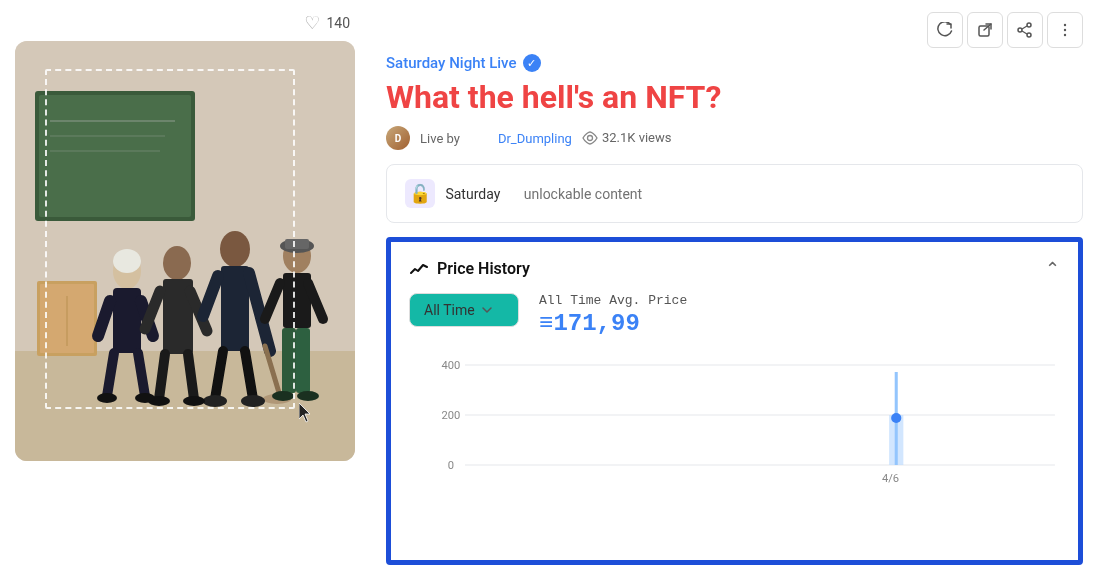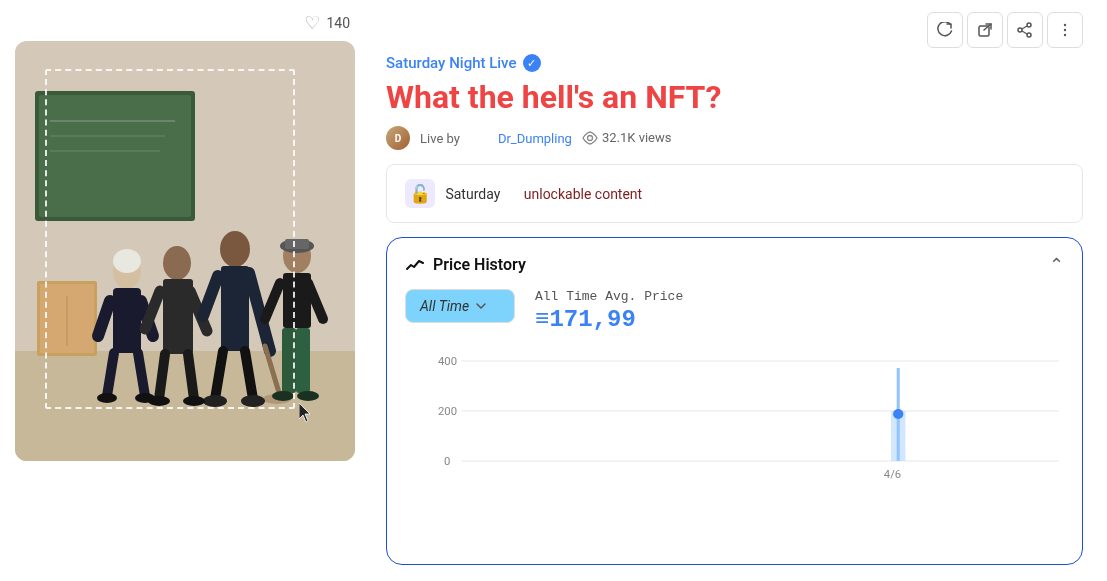--- a/index.html
+++ b/index.html
@@ -204,28 +204,28 @@
 
     .lock-icon {
       font-size: 18px;
       color: #7c3aed;
       background: #ede9fe;
       padding: 4px;
       border-radius: 6px;
     }
 
     .unlockable-link {
-      color: #7f1d1d;
+      color: #737373;
       text-decoration: none;
     }
 
     
     .price-history-section {
-      border: 1px solid #1d4ed8;
-      border-radius: 16px;
+      border: 5px solid #1d4ed8;
+      border-radius: 4px;
       padding: 16px 18px;
       flex: 1;
     }
 
     .price-history-header {
       display: flex;
       align-items: center;
       justify-content: space-between;
       margin-bottom: 14px;
     }
@@ -252,27 +252,26 @@
       gap: 20px;
       margin-bottom: 14px;
     }
 
     .time-dropdown {
       border: 1px solid #ddd;
       border-radius: 8px;
       padding: 8px 14px;
       font-size: 14px;
       color: #333;
-      background: #7dd3fc;
+      background: #14b8a6;
       cursor: pointer;
       display: flex;
       align-items: center;
       gap: 6px;
       min-width: 110px;
-      font-style: italic;
     }
 
     .avg-price-block {
       display: flex;
       flex-direction: column;
       font-family: Liberation Mono, monospace;
     }
 
     .avg-price-label {
       font-size: 13px;

